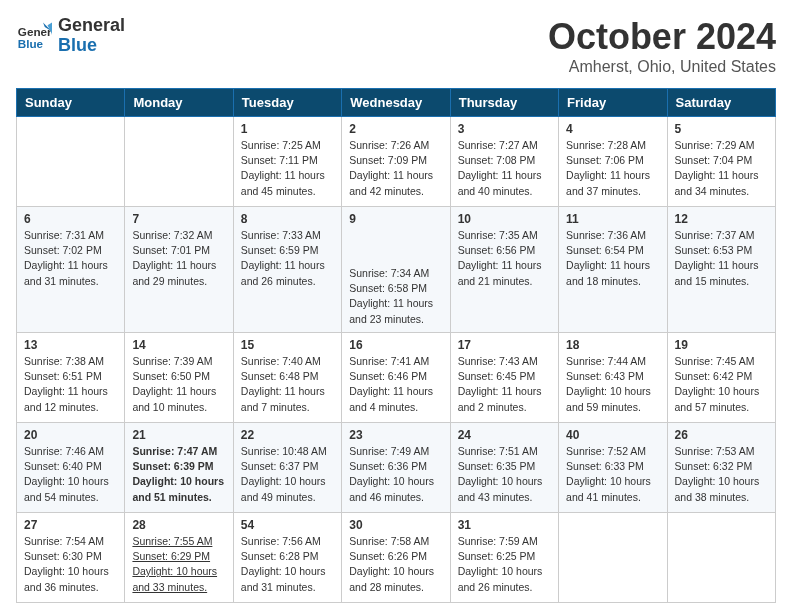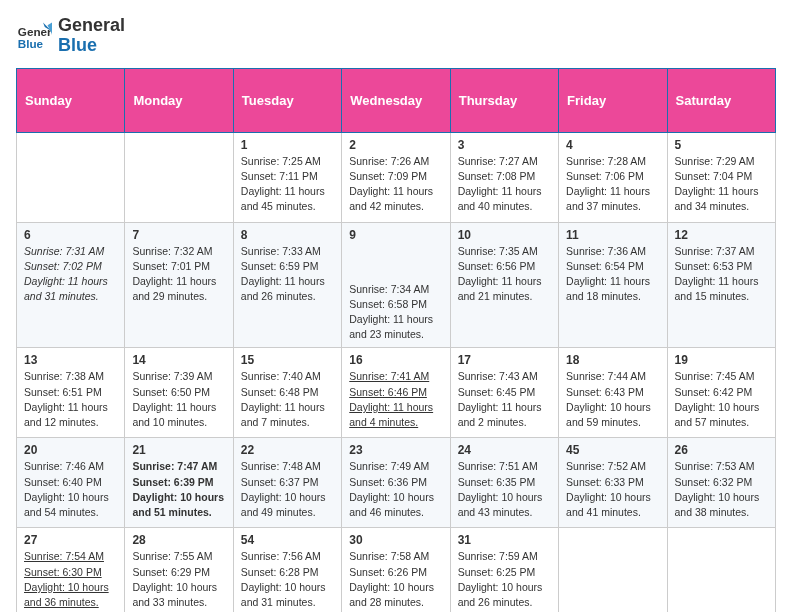--- a/index.html
+++ b/index.html
@@ -46,24 +46,24 @@
     .location {
       font-size: 16px;
       color: #555;
     }
     table {
       width: 100%;
       border-collapse: collapse;
       table-layout: fixed;
     }
     th {
-      background-color: #ec4899;
+      background-color: #0c4a6e;
       color: #fff;
       text-align: left;
-      padding: 24px 8px;
+      padding: 6px 8px;
       font-size: 13px;
       font-weight: bold;
       border: 1px solid #1a6faf;
       margin-top: 26px;
     }
     td {
       border: 1px solid #ccc;
       vertical-align: top;
       padding: 5px 7px;
       font-size: 11px;
@@ -98,20 +98,22 @@
       <polygon points="35,8 40,5 40,18" fill="#4a9fd4"></polygon>
     </svg>
     <div style="margin-left:2px;">
       <div class="logo-text">
         <span class="logo-general">General</span>
         <span class="logo-blue">Blue</span>
       </div>
     </div>
   </div>
   <div class="title-block">
+    <div class="month-title">October 2024</div>
+    <div class="location">Amherst, Ohio, United States</div>
   </div>
 </div>
 
 <table>
   <thead>
     <tr>
     <th>Sunday</th>
         <th>Monday</th>
         <th>Tuesday</th>
         <th>Wednesday</th>
@@ -151,21 +153,21 @@
         <td>
           <div class="day-num">5</div>
           <div class="day-info" style="white-space: pre-line;">Sunrise: 7:29 AM
 Sunset: 7:04 PM
 Daylight: 11 hours and 34 minutes.</div>
         </td>
       </tr>
       <tr>
         <td>
           <div class="day-num">6</div>
-          <div class="day-info" style="white-space: pre-line; font-style: italic;">Sunrise: 7:31 AM
+          <div class="day-info" style="white-space: pre-line;">Sunrise: 7:31 AM
 Sunset: 7:02 PM
 Daylight: 11 hours and 31 minutes.</div>
         </td>
         <td>
           <div class="day-num">7</div>
           <div class="day-info" style="white-space: pre-line;">Sunrise: 7:32 AM
 Sunset: 7:01 PM
 Daylight: 11 hours and 29 minutes.</div>
         </td>
         <td>
@@ -213,21 +215,21 @@
 Daylight: 11 hours and 10 minutes.</div>
         </td>
         <td>
           <div class="day-num">15</div>
           <div class="day-info" style="white-space: pre-line;">Sunrise: 7:40 AM
 Sunset: 6:48 PM
 Daylight: 11 hours and 7 minutes.</div>
         </td>
         <td>
           <div class="day-num">16</div>
-          <div class="day-info" style="white-space: pre-line; text-decoration: underline;">Sunrise: 7:41 AM
+          <div class="day-info" style="white-space: pre-line;">Sunrise: 7:41 AM
 Sunset: 6:46 PM
 Daylight: 11 hours and 4 minutes.</div>
         </td>
         <td>
           <div class="day-num">17</div>
           <div class="day-info" style="white-space: pre-line;">Sunrise: 7:43 AM
 Sunset: 6:45 PM
 Daylight: 11 hours and 2 minutes.</div>
         </td>
         <td>
@@ -251,59 +253,59 @@
 Daylight: 10 hours and 54 minutes.</div>
         </td>
         <td>
           <div class="day-num">21</div>
           <div class="day-info" style="white-space: pre-line; font-weight: bold;">Sunrise: 7:47 AM
 Sunset: 6:39 PM
 Daylight: 10 hours and 51 minutes.</div>
         </td>
         <td>
           <div class="day-num">22</div>
-          <div class="day-info" style="white-space: pre-line;">Sunrise: 7:48 AM
+          <div class="day-info" style="white-space: pre-line;">Sunrise: 10:48 AM
 Sunset: 6:37 PM
 Daylight: 10 hours and 49 minutes.</div>
         </td>
         <td>
           <div class="day-num">23</div>
           <div class="day-info" style="white-space: pre-line;">Sunrise: 7:49 AM
 Sunset: 6:36 PM
 Daylight: 10 hours and 46 minutes.</div>
         </td>
         <td>
           <div class="day-num">24</div>
           <div class="day-info" style="white-space: pre-line;">Sunrise: 7:51 AM
 Sunset: 6:35 PM
 Daylight: 10 hours and 43 minutes.</div>
         </td>
         <td>
-          <div class="day-num">45</div>
+          <div class="day-num">40</div>
           <div class="day-info" style="white-space: pre-line;">Sunrise: 7:52 AM
 Sunset: 6:33 PM
 Daylight: 10 hours and 41 minutes.</div>
         </td>
         <td>
           <div class="day-num">26</div>
           <div class="day-info" style="white-space: pre-line;">Sunrise: 7:53 AM
 Sunset: 6:32 PM
 Daylight: 10 hours and 38 minutes.</div>
         </td>
       </tr>
       <tr>
         <td>
           <div class="day-num">27</div>
-          <div class="day-info" style="white-space: pre-line; text-decoration: underline;">Sunrise: 7:54 AM
+          <div class="day-info" style="white-space: pre-line;">Sunrise: 7:54 AM
 Sunset: 6:30 PM
 Daylight: 10 hours and 36 minutes.</div>
         </td>
         <td>
           <div class="day-num">28</div>
-          <div class="day-info" style="white-space: pre-line;">Sunrise: 7:55 AM
+          <div class="day-info" style="white-space: pre-line; text-decoration: underline;">Sunrise: 7:55 AM
 Sunset: 6:29 PM
 Daylight: 10 hours and 33 minutes.</div>
         </td>
         <td>
           <div class="day-num">54</div>
           <div class="day-info" style="white-space: pre-line;">Sunrise: 7:56 AM
 Sunset: 6:28 PM
 Daylight: 10 hours and 31 minutes.</div>
         </td>
         <td>

